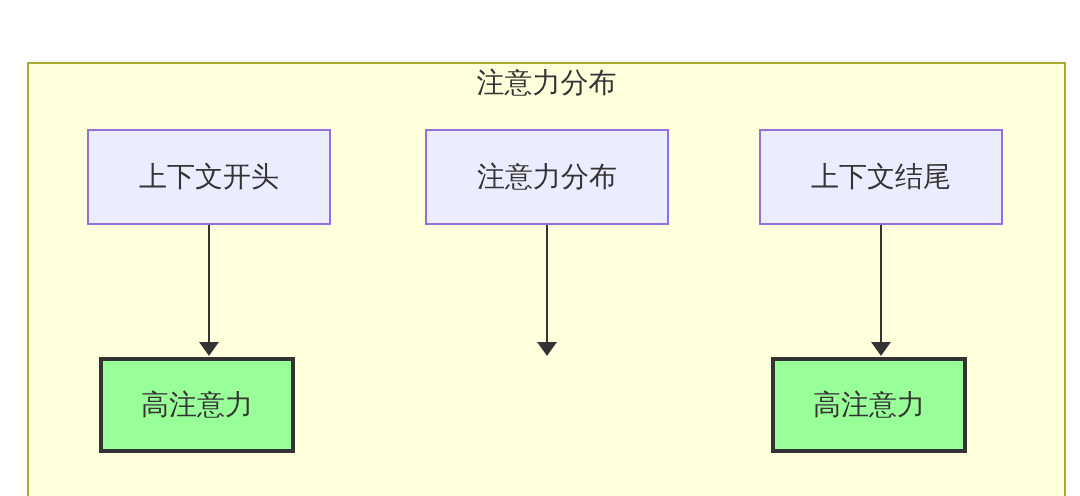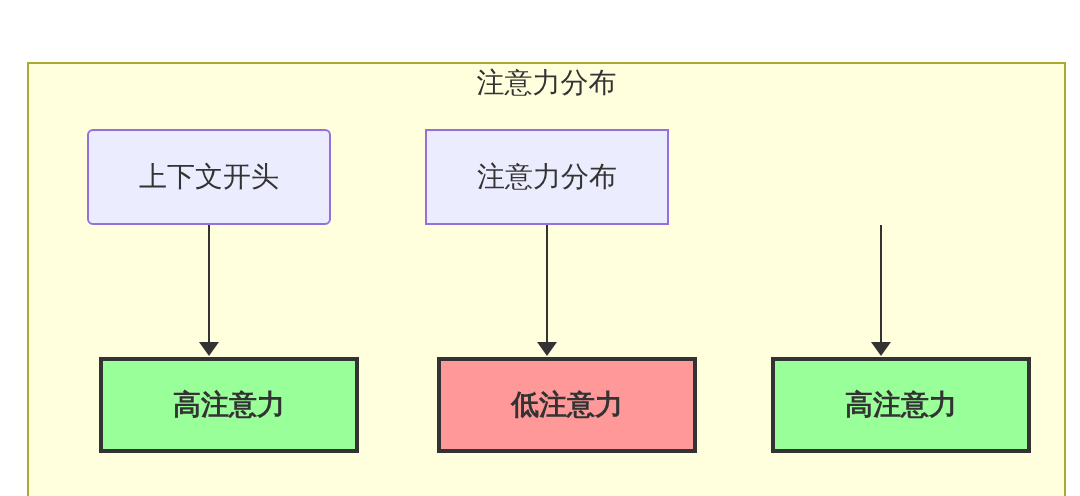--- a/index.html
+++ b/index.html
@@ -49,30 +49,29 @@
     text-align: center;
   }
   .source {
     width: 244px;
     height: 96px;
     top: 65px;
     background: var(--source-fill, #ececff);
     border: 2px solid var(--source-border, #9370db);
   }
   .result {
-    width: 260px;
+    width: 196px;
     height: 96px;
     top: 293px;
     border: 4px solid var(--result-border, #333333);
-    font-weight: bold;
   }
   .result[data-level="high"] { background: var(--high-fill, #99ff99); }
   .result[data-level="low"]  { background: var(--low-fill, #ff9999); }
 
-  .src-1 { left: 58px; border-radius: 6px; }
+  .src-1 { left: 58px; }
   .src-2 { left: 396px; }
   .src-3 { left: 730px; }
   .res-1 { left: 70px; }
   .res-2 { left: 408px; }
   .res-3 { left: 742px; }
 
   .edge-line {
     position: absolute;
     top: 161px;
     width: 2px;
@@ -111,24 +110,24 @@
     <div class="edge-head head-1"></div>
     <div class="node result res-1" data-level="high">
       <span>高注意力</span>
     </div>
 
     <div class="node source src-2">
       <span>注意力分布</span>
     </div>
     <div class="edge-line line-2"></div>
     <div class="edge-head head-2"></div>
-    <div class="node result res-2" data-level="low">
-      <span>低注意力</span>
+
+    <div class="node source src-3">
+      <span>上下文结尾</span>
     </div>
-
     <div class="edge-line line-3"></div>
     <div class="edge-head head-3"></div>
     <div class="node result res-3" data-level="high">
       <span>高注意力</span>
     </div>
 
   </div>
 </div>
 
 </body></html>

